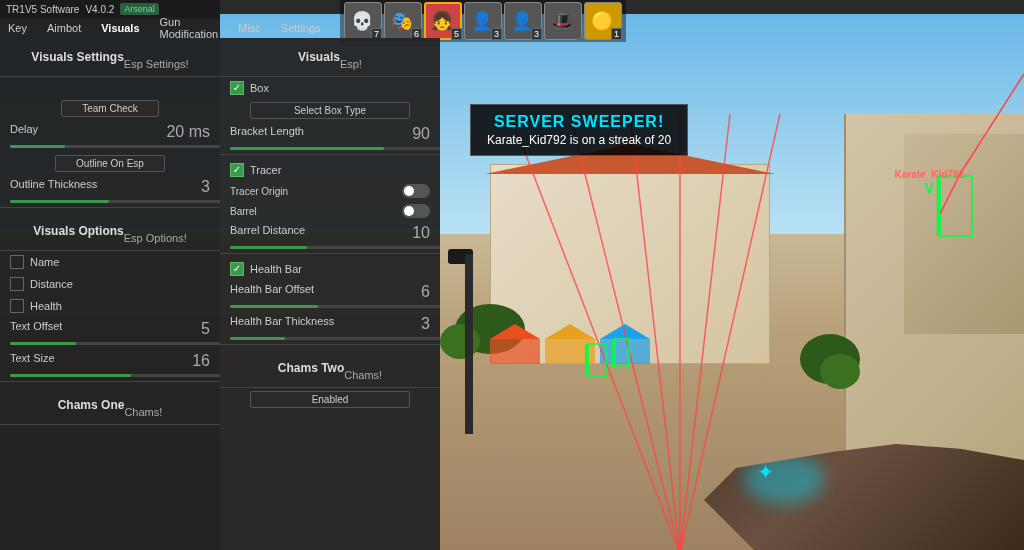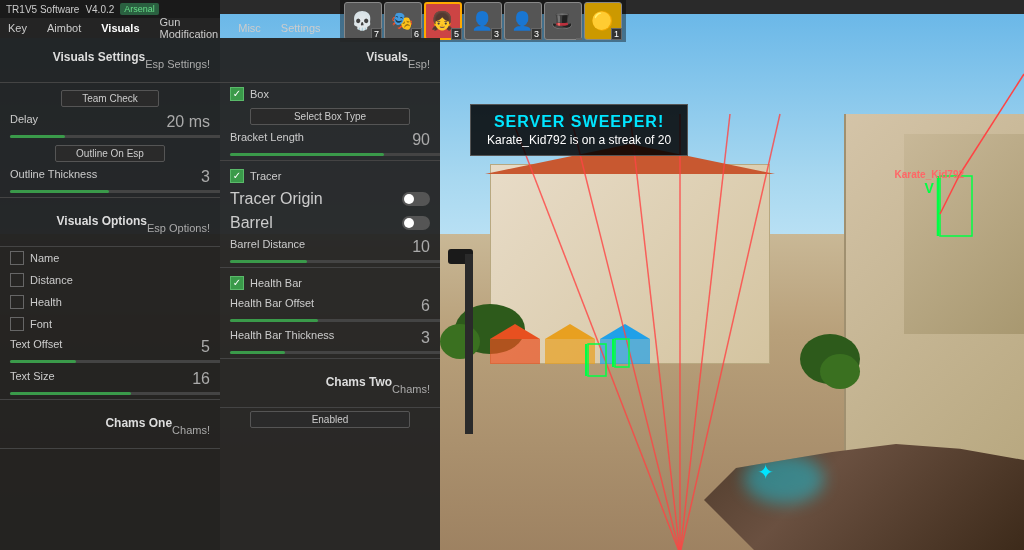--- a/index.html
+++ b/index.html
@@ -223,23 +223,23 @@
       position: absolute;
       top: 38px; left: 220px;
       width: 220px; height: 512px;
       background: rgba(35, 35, 35, 0.95);
       z-index: 20;
       overflow: hidden;
     }
 
     .section-header {
       display: flex;
-      justify-content: flex-end;
-      align-items: center;
-      padding: 6px 10px 12px 10px;
+      justify-content: center;
+      align-items: center;
+      padding: 6px 10px 6px 10px;
       border-bottom: 1px solid #444;
     }
     .section-title {
       color: #dddddd;
       font-size: 12px;
       font-weight: bold;
     }
     .section-badge {
       color: #aaaaaa;
       font-size: 11px;
@@ -307,21 +307,21 @@
     }
 
     .toggle-row {
       display: flex;
       align-items: center;
       justify-content: space-between;
       padding: 3px 10px;
     }
     .toggle-label {
       color: #cccccc;
-      font-size: 16px;
+      font-size: 10px;
     }
     .toggle {
       width: 28px; height: 14px;
       background: #555;
       border-radius: 7px;
       position: relative;
     }
     .toggle-knob {
       width: 10px; height: 10px;
       background: white;
@@ -535,21 +535,21 @@
   <span class="menu-item">Misc</span>
   <span class="menu-item">Settings</span>
 </div>
 
 <div class="left-panel">
   <div class="section-header">
     <span class="section-title">Visuals Settings</span>
     <span class="section-badge">Esp Settings!</span>
   </div>
 
-  <div class="btn-row" style="margin-top:4px;">
+  <div class="btn-row" style="margin-top:20px;">
     <button class="btn-small">Team Check</button>
   </div>
 
   <div class="panel-row">
     <span class="row-label">Delay</span>
     <span class="row-value">20 ms</span>
   </div>
   <div class="slider-track">
     <div class="slider-fill" style="width: 25%;"></div>
   </div>
@@ -577,24 +577,20 @@
     <div class="checkbox-unchecked"></div>
     <span class="checkbox-label">Name</span>
   </div>
   <div class="checkbox-row">
     <div class="checkbox-unchecked"></div>
     <span class="checkbox-label">Distance</span>
   </div>
   <div class="checkbox-row">
     <div class="checkbox-unchecked"></div>
     <span class="checkbox-label">Health</span>
-  </div>
-  <div class="checkbox-row">
-    <div class="checkbox-unchecked"></div>
-    <span class="checkbox-label">Font</span>
   </div>
 
   <div class="panel-row">
     <span class="row-label">Text Offset</span>
     <span class="row-value">5</span>
   </div>
   <div class="slider-track">
     <div class="slider-fill" style="width: 30%;"></div>
   </div>
 

